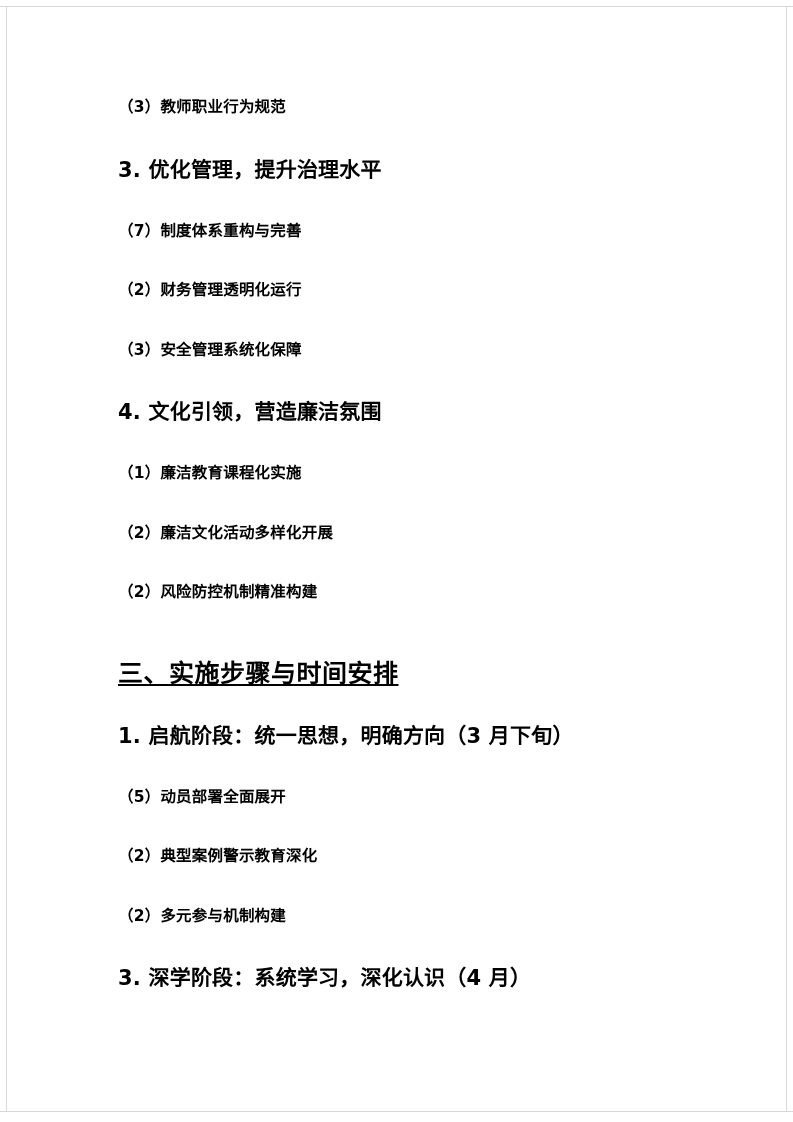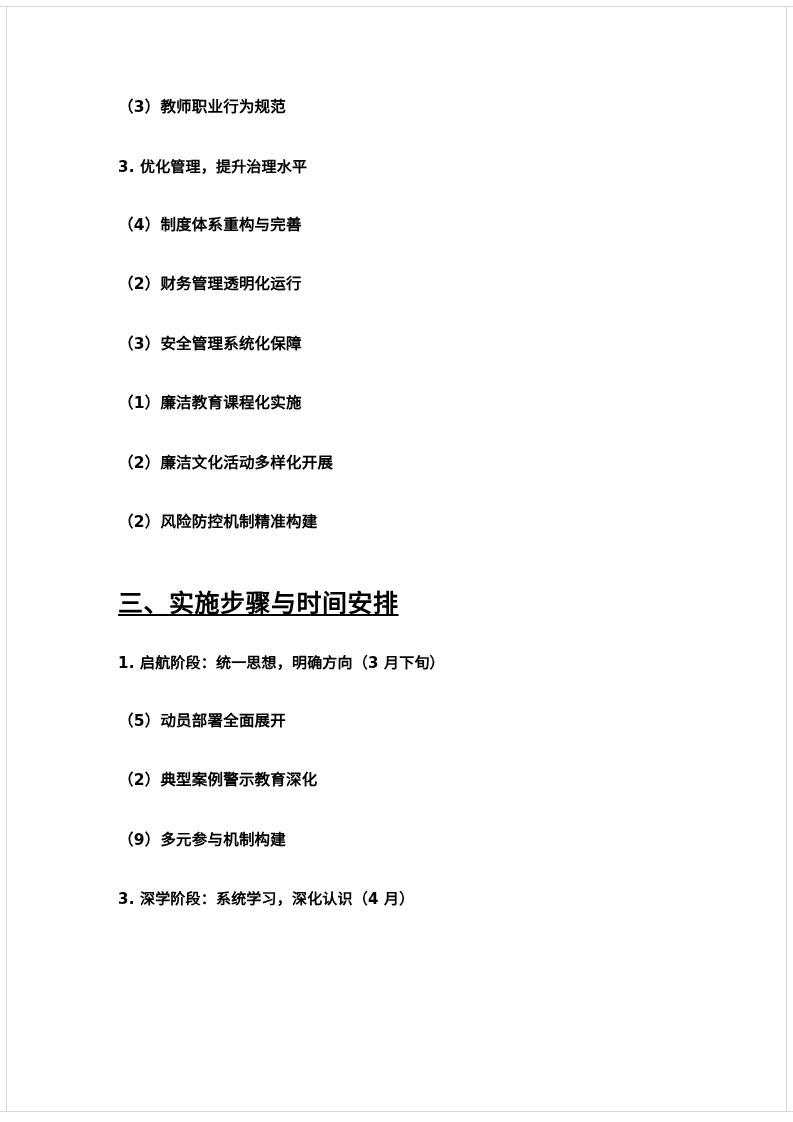--- a/index.html
+++ b/index.html
@@ -58,21 +58,21 @@
     white-space: nowrap;
   }
   
   .sub {
     font-size: 15.5px;
     line-height: 1;
     margin: 0 0 44px 0;
   }
   
   .item {
-    font-size: 15px;
+    font-size: 21px;
     line-height: 1;
     margin: 4px 0 43px 0;
   }
   
   .section {
     font-size: 25px;
     line-height: 1;
     margin: 22px 0 40px 0;
     letter-spacing: 0.5px;
     text-decoration: underline;
@@ -84,26 +84,27 @@
 
 <div class="page">
   <div class="page-edge-top"></div>
   <div class="page-edge-bottom"></div>
   <div class="page-edge-left"></div>
   <div class="page-edge-right"></div>
 
   <div class="content">
     <p class="line sub">（3）教师职业行为规范</p>
     <p class="line item">3. 优化管理，提升治理水平</p>
-    <p class="line sub">（4）制度体系重构与完善</p>
+    <p class="line sub">（7）制度体系重构与完善</p>
     <p class="line sub">（2）财务管理透明化运行</p>
     <p class="line sub">（3）安全管理系统化保障</p>
+    <p class="line item">4. 文化引领，营造廉洁氛围</p>
     <p class="line sub">（1）廉洁教育课程化实施</p>
     <p class="line sub">（2）廉洁文化活动多样化开展</p>
     <p class="line sub sp-before-section">（2）风险防控机制精准构建</p>
     <h2 class="line section">三、实施步骤与时间安排</h2>
     <p class="line item">1. 启航阶段：统一思想，明确方向（3 月下旬）</p>
     <p class="line sub">（5）动员部署全面展开</p>
     <p class="line sub">（2）典型案例警示教育深化</p>
-    <p class="line sub">（9）多元参与机制构建</p>
+    <p class="line sub">（2）多元参与机制构建</p>
     <p class="line item">3. 深学阶段：系统学习，深化认识（4 月）</p>
   </div>
 </div>
 
 </body></html>

